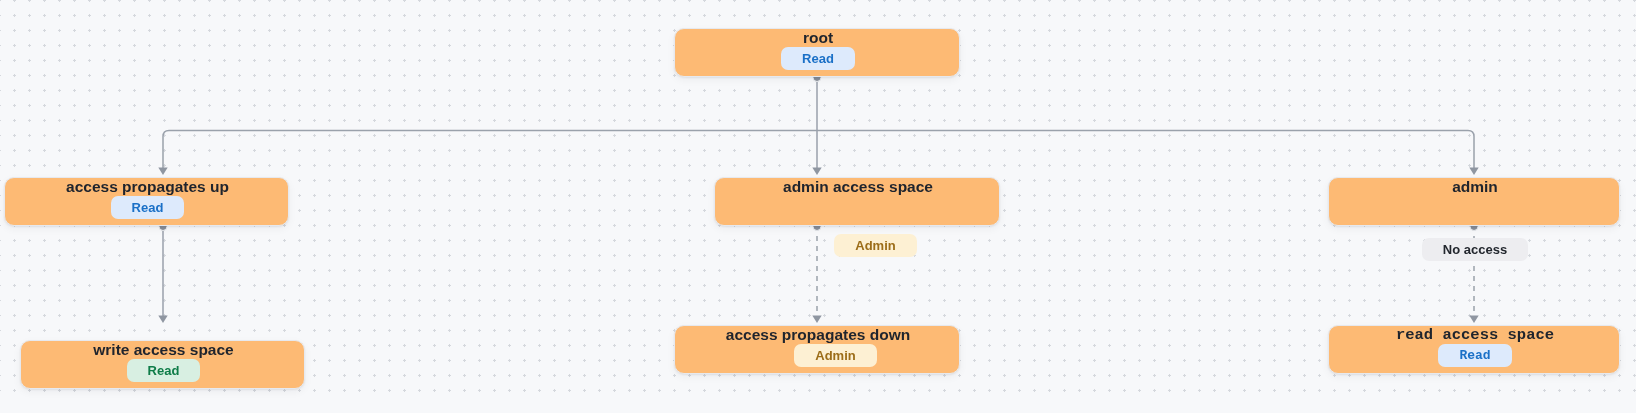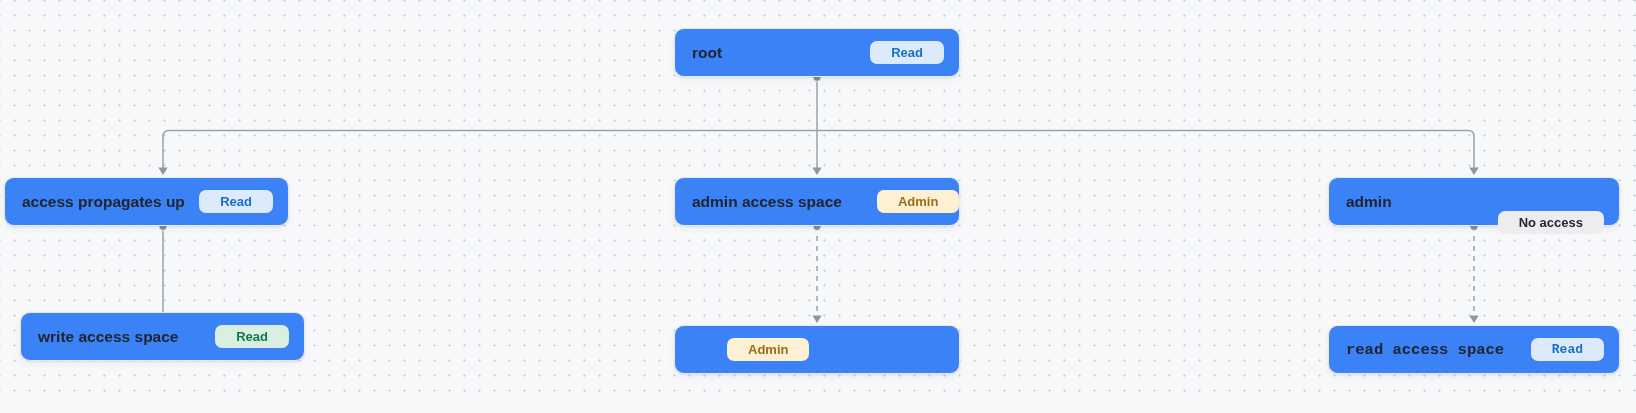--- a/index.html
+++ b/index.html
@@ -26,29 +26,29 @@
     position: absolute; left: 0; top: 0;
     width: 1636px; height: 413px;
   }
   .edge { stroke: #9aa1ab; stroke-width: 1.5; fill: none; }
   .edge.dashed { stroke-dasharray: 5 5; }
   .arrowhead { fill: #8f96a1; }
   .handle { fill: #878d98; stroke: #eef0f3; stroke-width: 1; }
   .node {
     position: absolute;
     height: 49px;
-    background: #3b82f6;
+    background: #fdba74;
     border: 1px solid #e7e9ee;
     border-radius: 10px;
     box-sizing: border-box;
     box-shadow: 0 1px 2px rgba(16,24,40,.07), 0 3px 8px rgba(16,24,40,.05);
     display: flex;
     align-items: center;
-    justify-content: space-between;
     padding: 0 15px 0 17px;
+    flex-direction: column;
   }
   .node-label {
     font-size: 15.5px;
     font-weight: 700;
     color: #1f242d;
     white-space: nowrap;
   }
   .badge {
     font-size: 13px;
     font-weight: 700;
@@ -97,36 +97,37 @@
   <div class="node" style="left:674px; top:28px; width:286px;">
     <span class="node-label">root</span>
     <span class="badge badge-read">Read</span>
   </div>
 
   <div class="node" style="left:4px; top:177px; width:285px;">
     <span class="node-label">access propagates up</span>
     <span class="badge badge-read">Read</span>
   </div>
 
-  <div class="node" style="left:674px; top:177px; width:286px;">
+  <div class="node" style="left:714px; top:177px; width:286px;gap:38px;">
     <span class="node-label">admin access space</span>
     <span class="badge badge-admin">Admin</span>
   </div>
 
   <div class="node" style="left:1328px; top:177px; width:292px;">
     <span class="node-label">admin</span>
     <span class="badge badge-none">No access</span>
   </div>
 
-  <div class="node" style="left:20px; top:312px; width:285px;">
+  <div class="node" style="left:20px; top:340px; width:285px;">
     <span class="node-label">write access space</span>
     <span class="badge badge-write">Read</span>
   </div>
 
   <div class="node" style="left:674px; top:325px; width:286px;">
+    <span class="node-label">access propagates down</span>
     <span class="badge badge-admin">Admin</span>
   </div>
 
   <div class="node" style="left:1328px; top:325px; width:292px;font-family:Liberation Mono, monospace;">
     <span class="node-label">read access space</span>
     <span class="badge badge-read">Read</span>
   </div>
 </div>
 
 </body></html>

